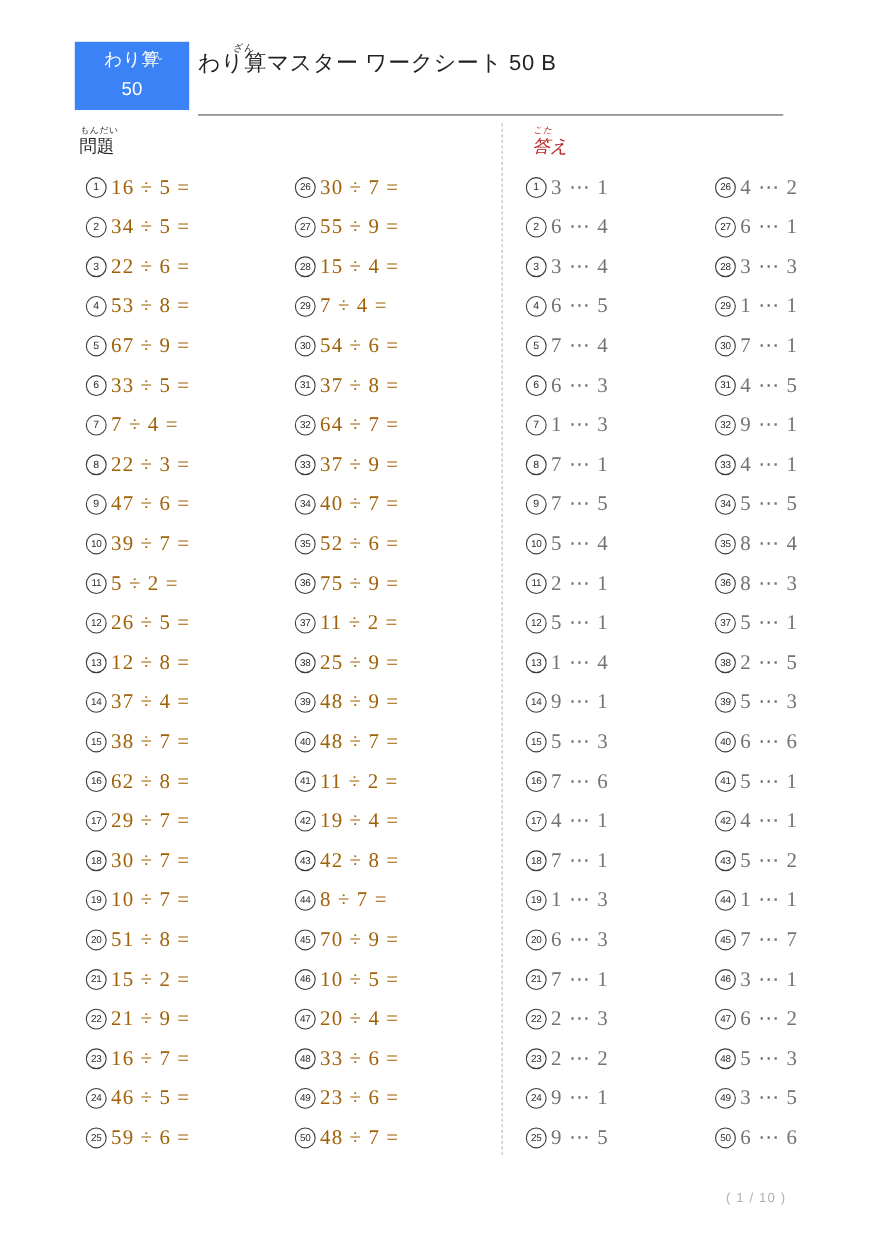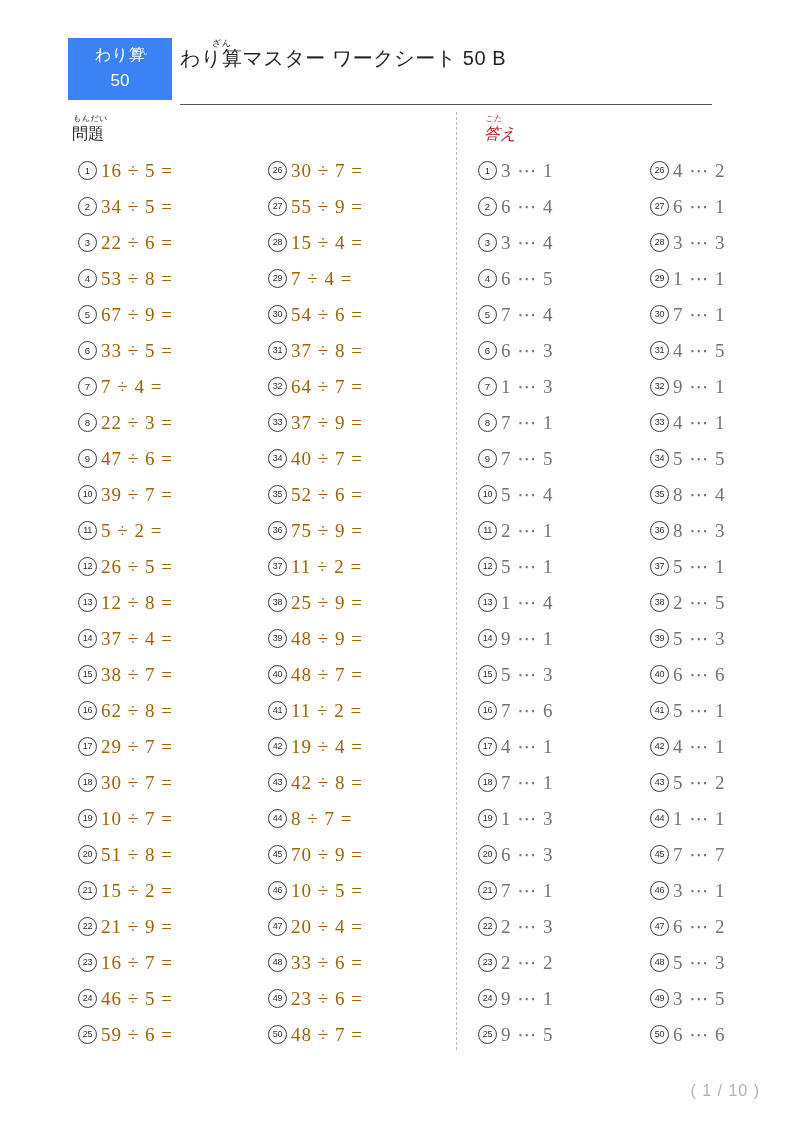--- a/index.html
+++ b/index.html
@@ -187,22 +187,21 @@
     color: #737373;
     font-family: "Liberation Serif", "DejaVu Serif", serif;
   }
 
   
   #footer {
     position: absolute;
     left: 660px;
     top: 1082px;
     width: 100px;
-    text-align: right;
-    font-size: 16px;
+    font-size: 12px;
     color: #b0b0b8;
     letter-spacing: 1px;
     white-space: nowrap;
   }
 </style>
 </head>
 <body>
 
 <div id="header">
 

